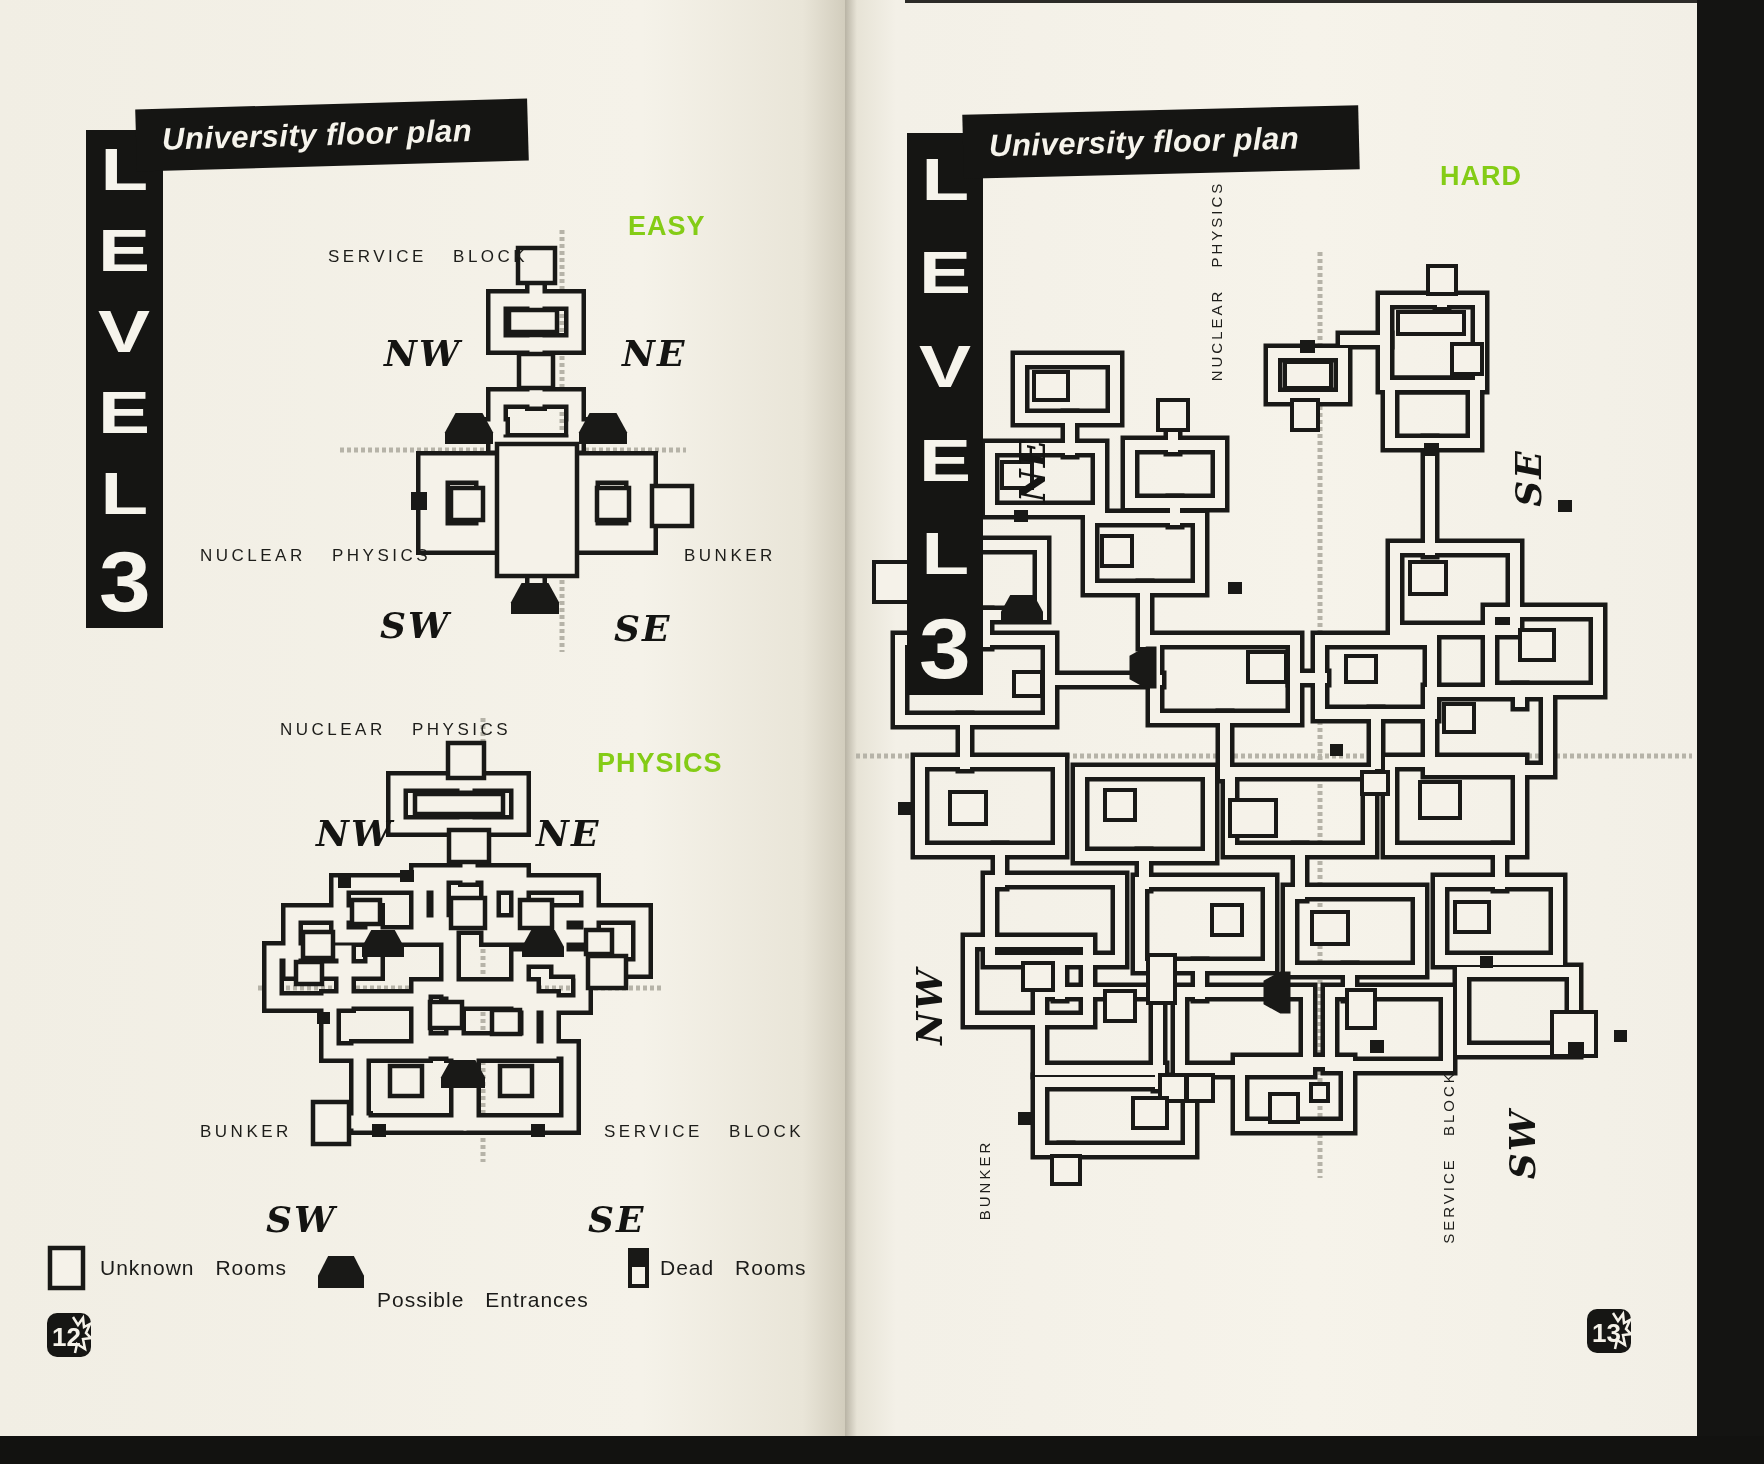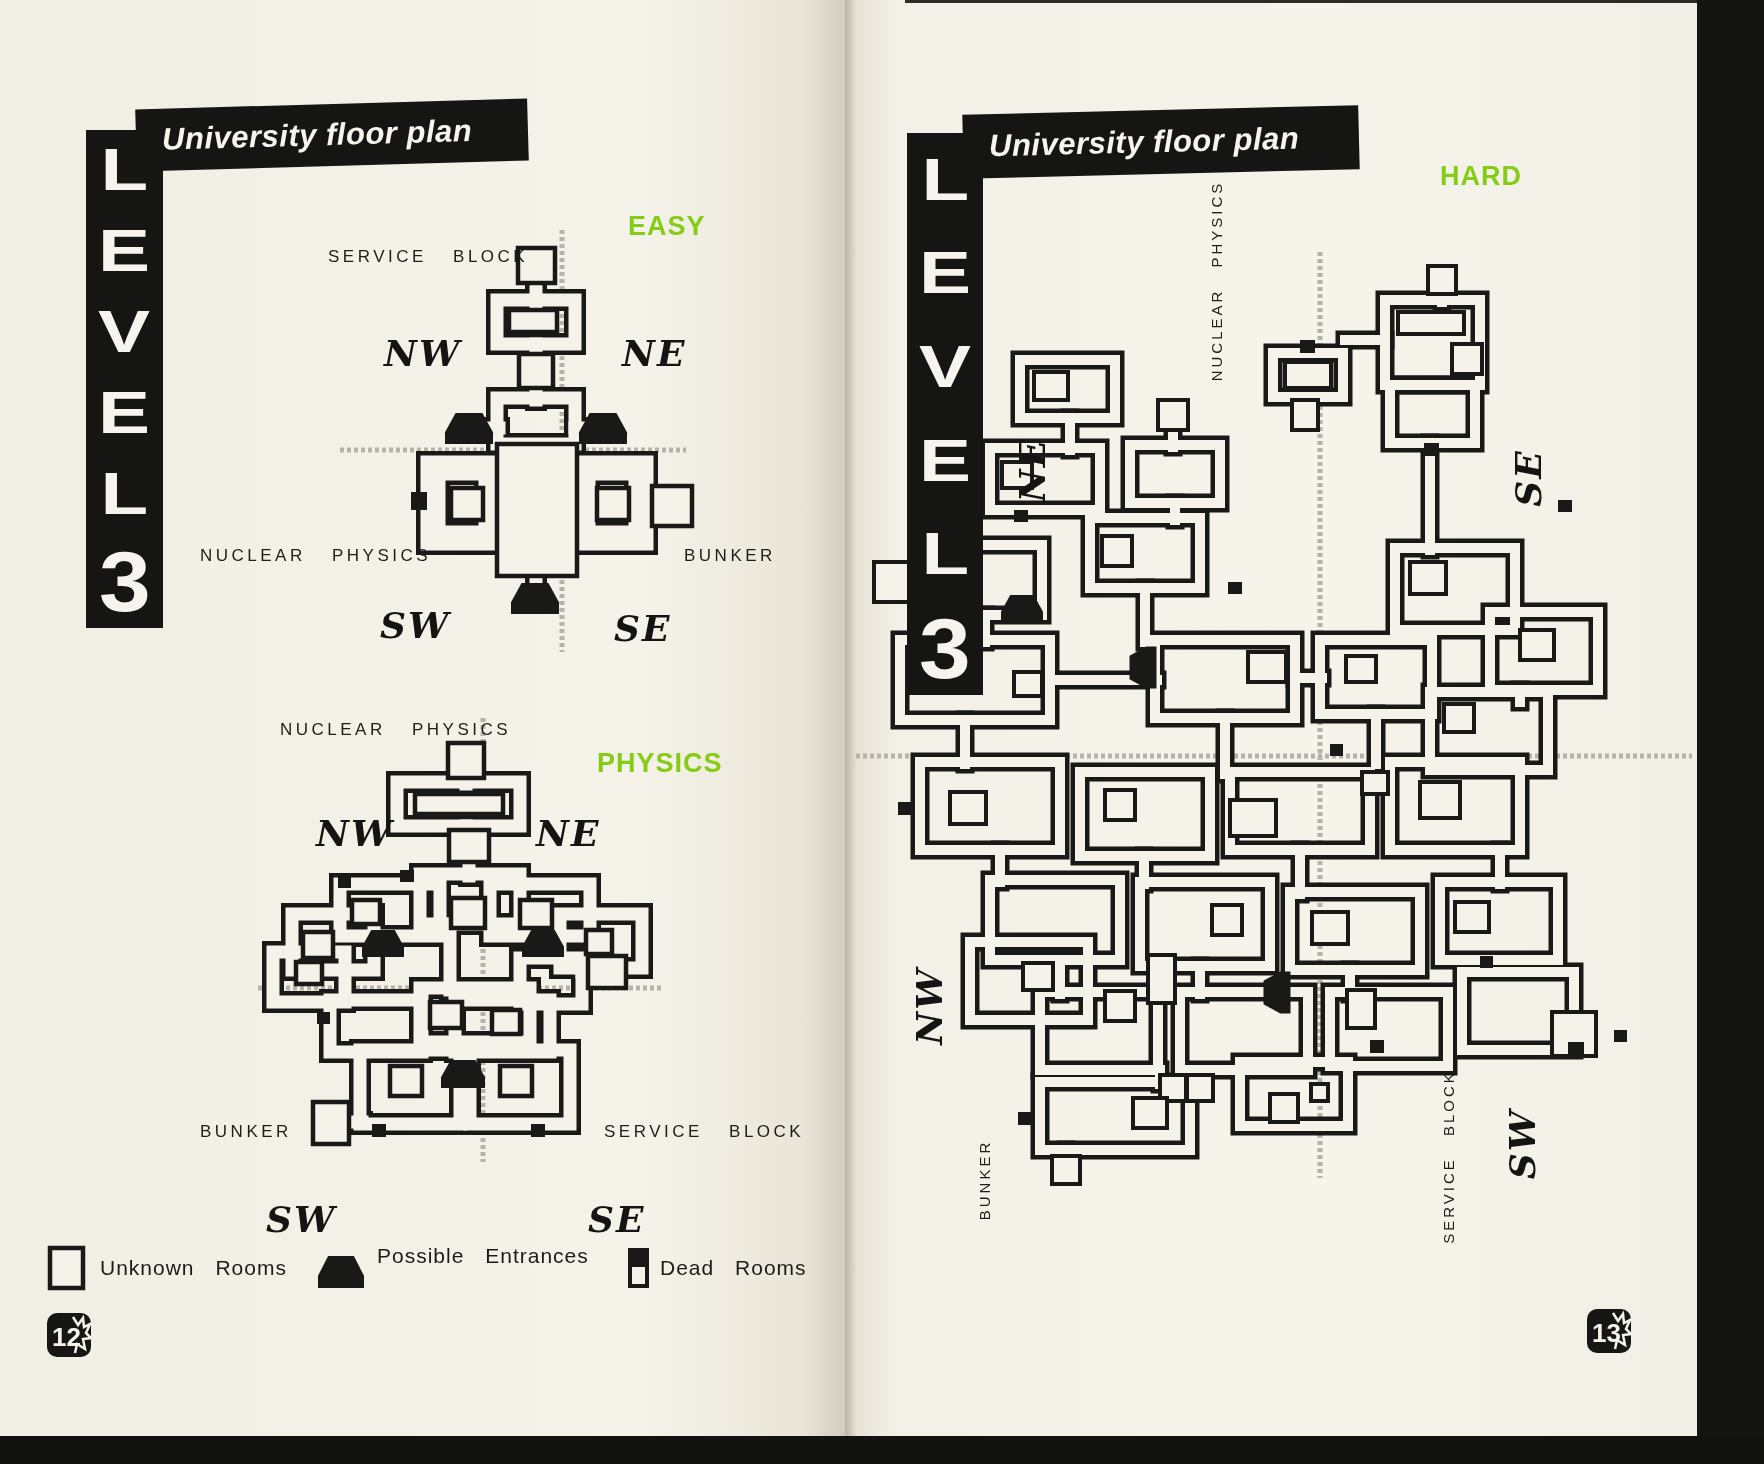--- a/index.html
+++ b/index.html
@@ -340,21 +340,21 @@
 
   <div class="tech" style="left:280px;top:720px;">NUCLEAR PHYSICS</div>
   <div class="script" style="left:316px;top:812px;">NW</div>
   <div class="script" style="left:536px;top:812px;">NE</div>
   <div class="tech" style="left:200px;top:1122px;">BUNKER</div>
   <div class="tech" style="left:604px;top:1122px;">SERVICE BLOCK</div>
   <div class="script" style="left:266px;top:1198px;">SW</div>
   <div class="script" style="left:588px;top:1198px;">SE</div>
 
   <div class="legend-label" style="left:100px;top:1256px;text-align:center;">Unknown Rooms</div>
-  <div class="legend-label" style="left:377px;top:1244px;">Possible Entrances</div>
+  <div class="legend-label" style="left:377px;top:1288px;">Possible Entrances</div>
   <div class="legend-label" style="left:660px;top:1256px;">Dead Rooms</div>
 
   <svg class="badge" style="left:46px;top:1312px;" viewBox="0 0 46 46">
     <rect x="1" y="1" width="44" height="44" rx="10" fill="#161614"></rect>
     <path d="M27,5 L32,13 L37,6 L38,15 L44,12 L40,21 L45,26 L37,27 L39,37 L31,32 L29,41" stroke="#f5f2e9" stroke-width="2.5" fill="none"></path>
     <text x="6" y="34" font-size="26" font-weight="700" fill="#f5f2e9" font-family="Liberation Sans, sans-serif">12</text>
   </svg>
 
   <div class="levelbar" style="left:907px;top:133px;width:76px;height:562px;">
     <span class="lt">L</span>

